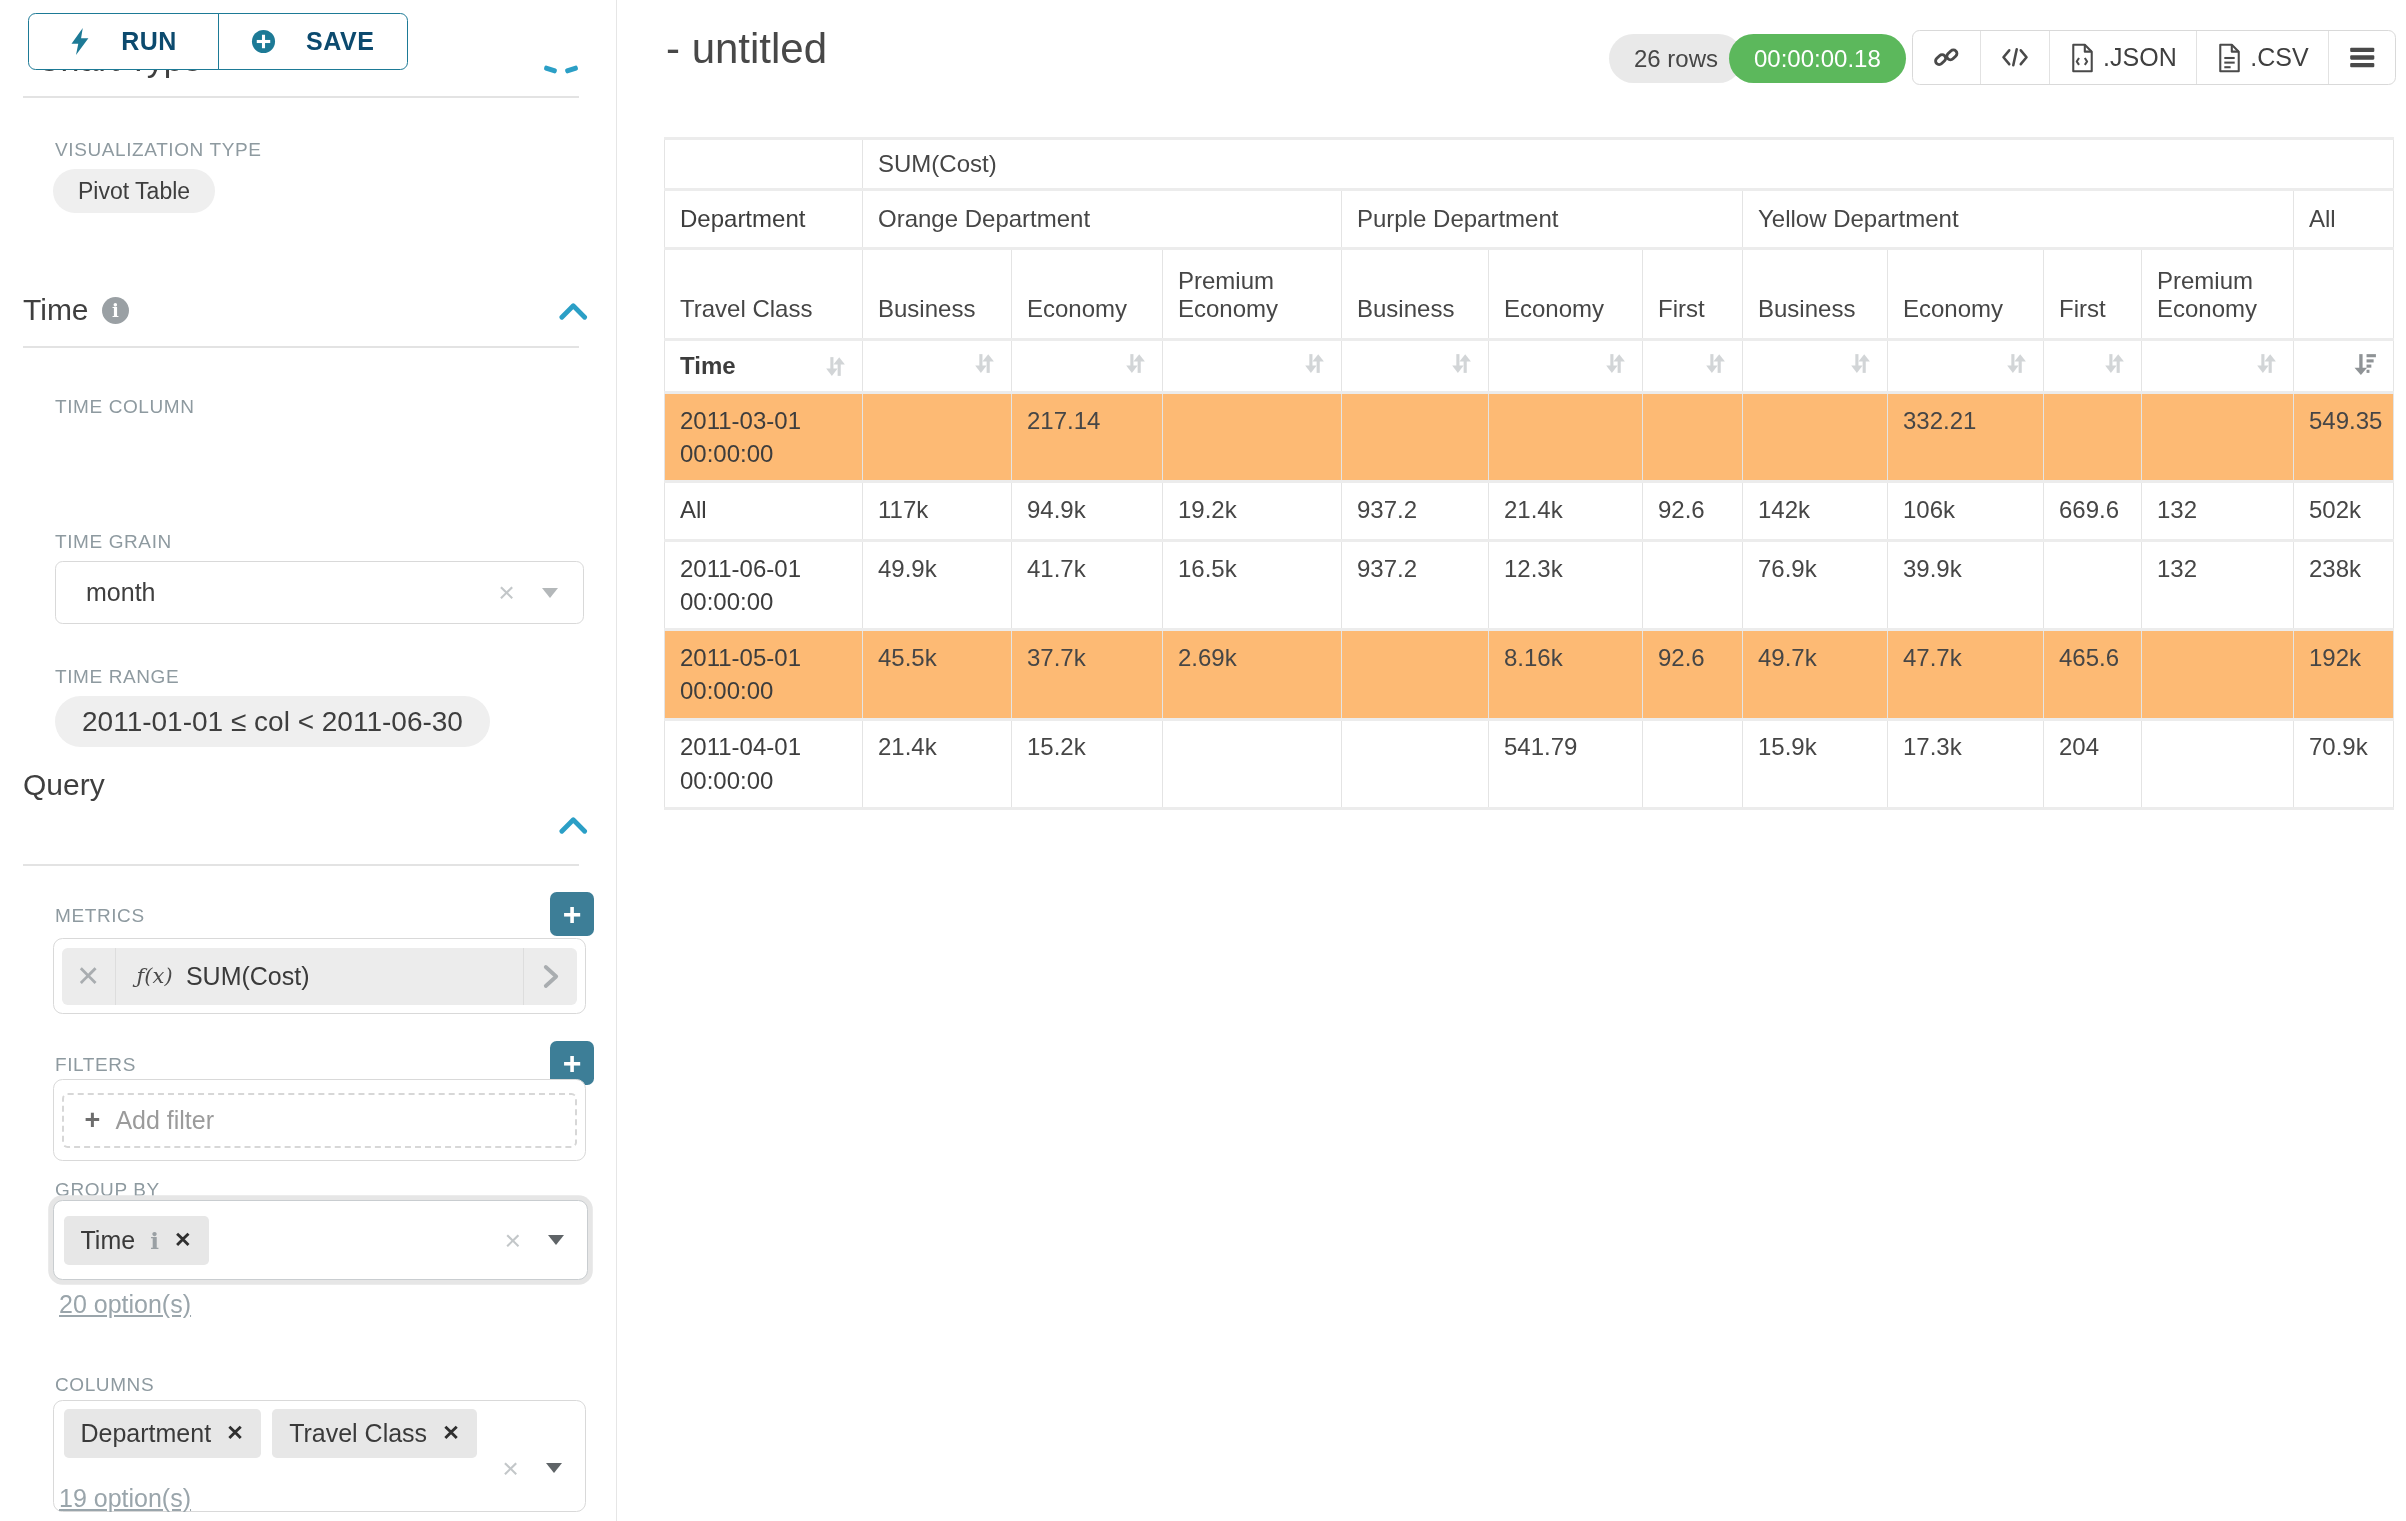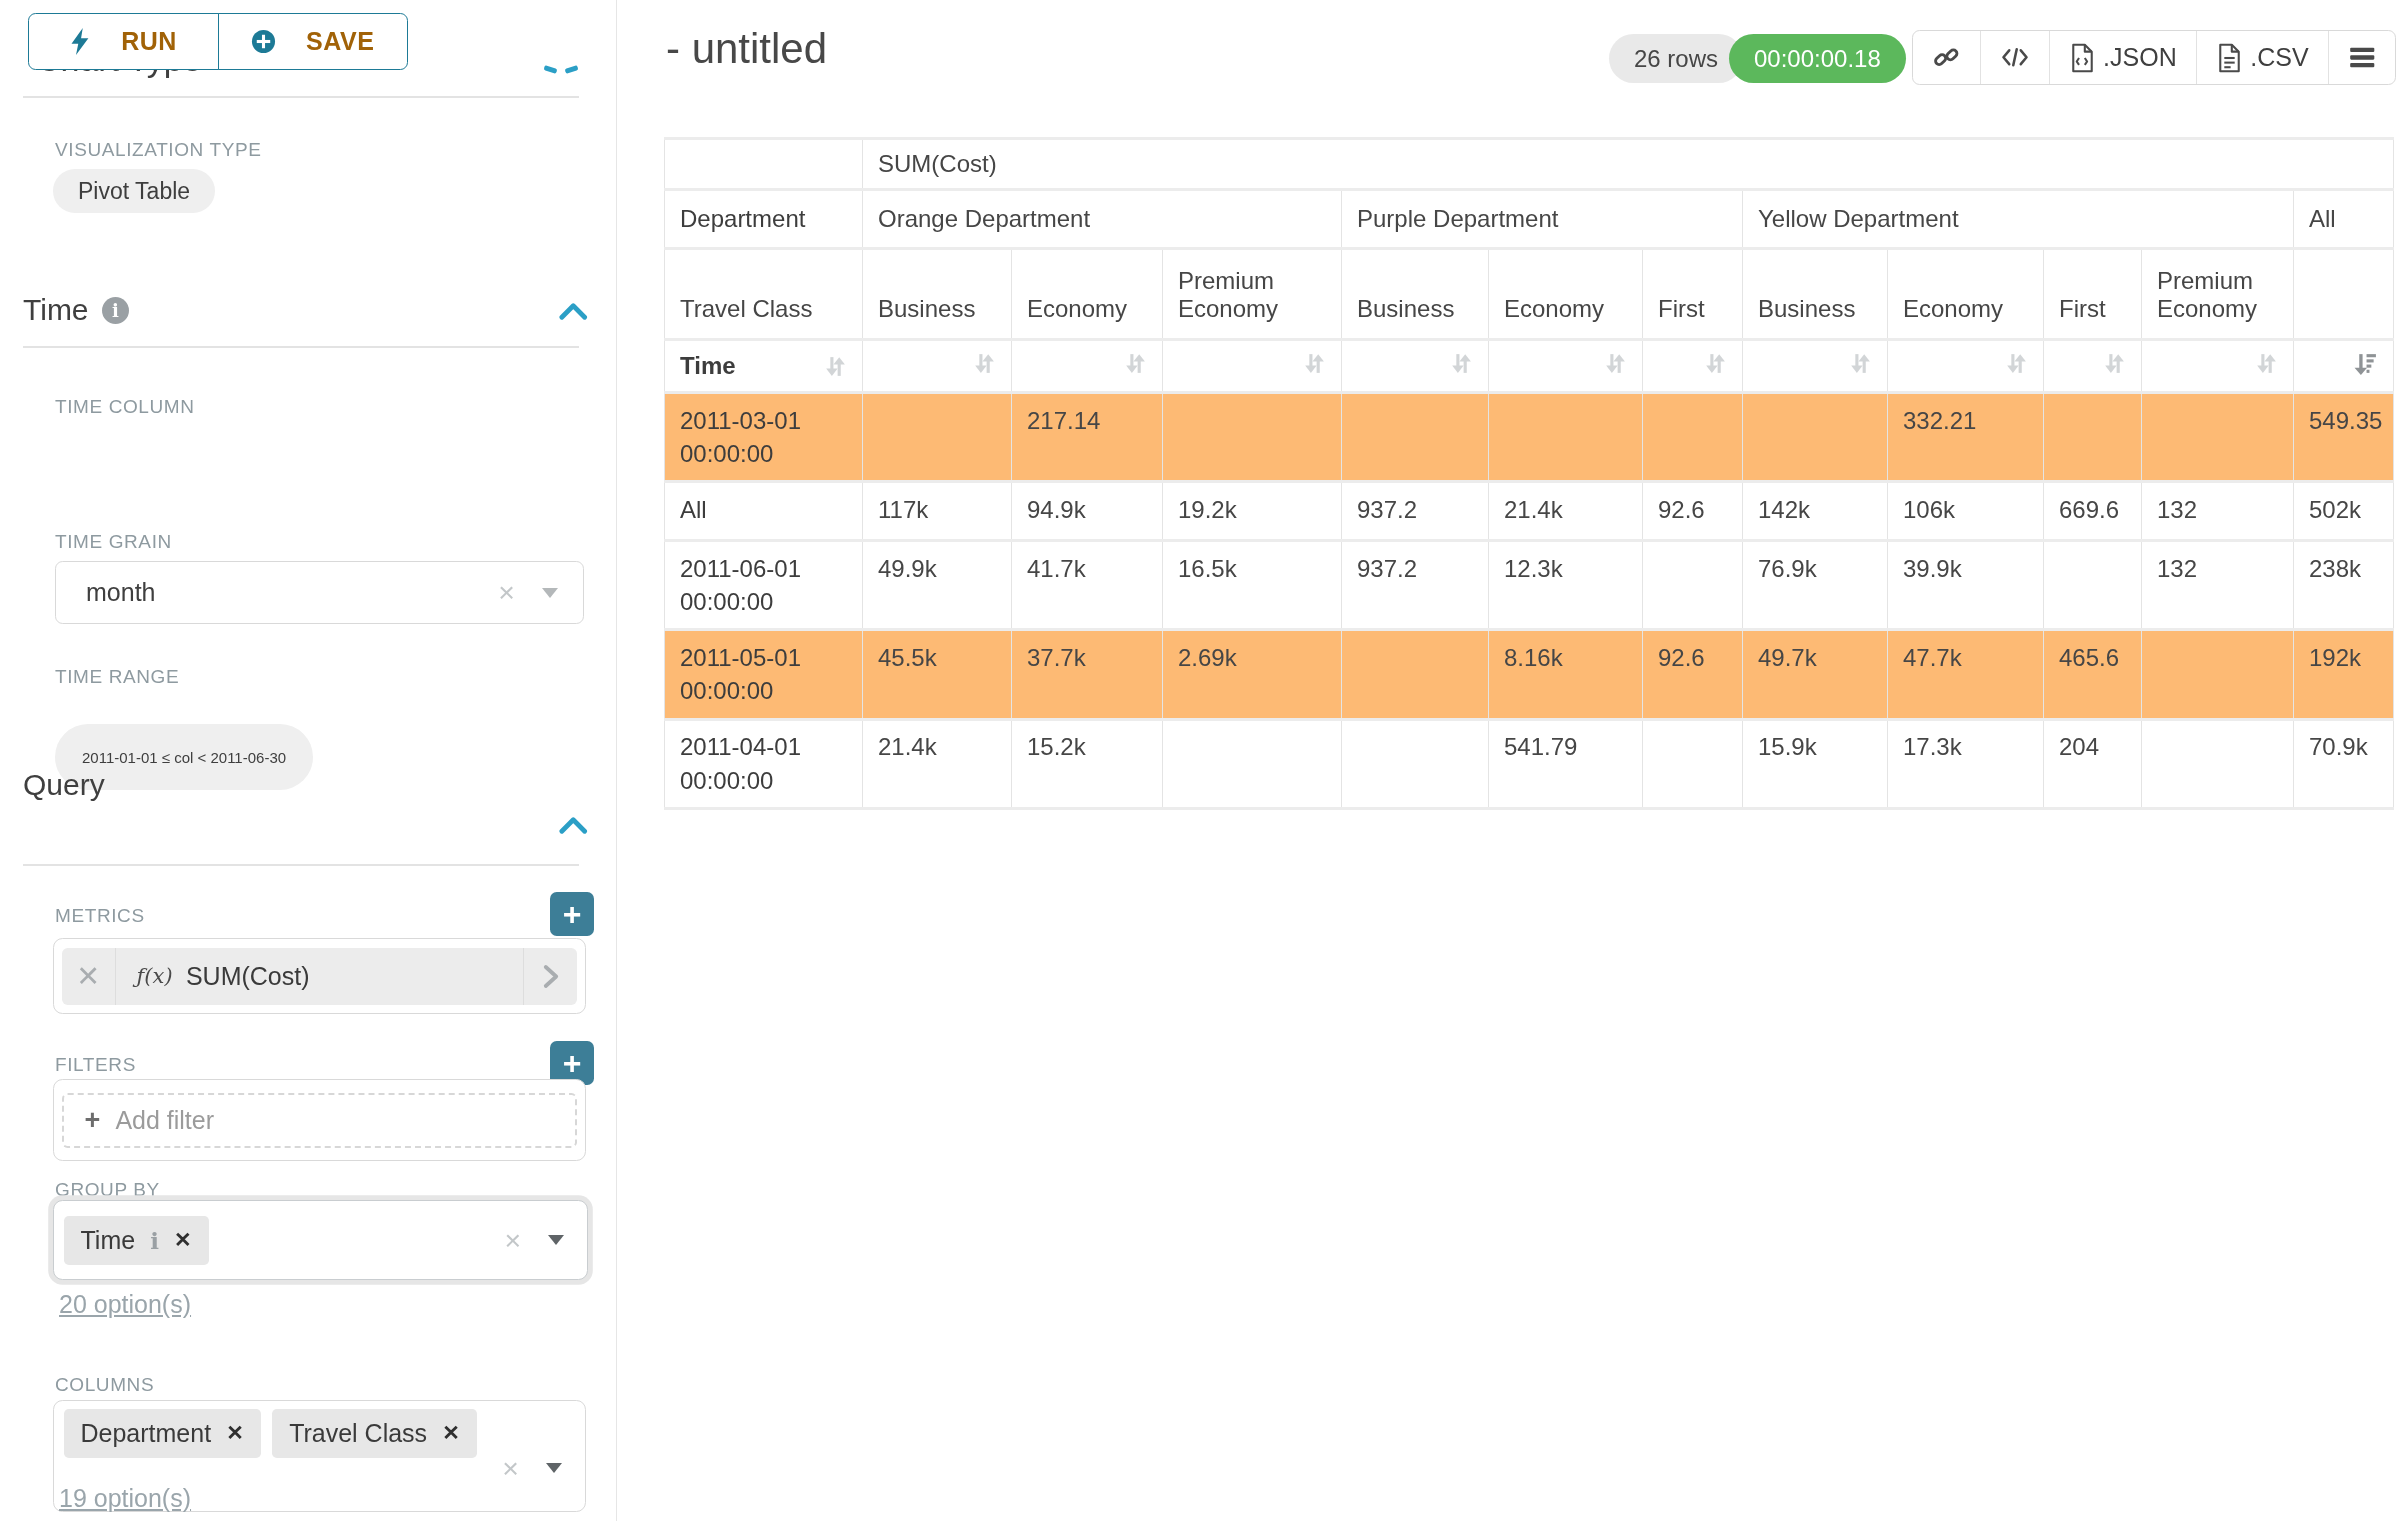--- a/index.html
+++ b/index.html
@@ -6,39 +6,39 @@
   body{
     width:2406px;height:1522px;position:relative;overflow:hidden;
     background:#fff;font-family:"Liberation Sans",sans-serif;color:#454545;
     -webkit-font-smoothing:antialiased;
   }
   
   .sidebar{position:absolute;left:0;top:0;width:616px;height:1522px;background:#fff;border-right:1.9px solid #e6e6e6;}
   .clipped-heading{position:absolute;left:36px;top:40px;font-size:34px;color:#3f3f3f;z-index:1;}
   .btn-group{position:absolute;left:27.6px;top:13.3px;display:flex;z-index:2;}
   .tb-btn{height:57px;display:flex;align-items:center;justify-content:center;gap:30px;
-    background:#fff;border:1.9px solid #1d7a96;color:#a16207;font-size:25px;font-weight:bold;letter-spacing:0.5px;box-sizing:border-box;}
+    background:#fff;border:1.9px solid #1d7a96;color:#0c4a6e;font-size:25px;font-weight:bold;letter-spacing:0.5px;box-sizing:border-box;}
   .tb-btn.run{width:192px;border-radius:7.6px 0 0 7.6px;}
   .tb-btn.save{width:190px;border-radius:0 7.6px 7.6px 0;margin-left:-1.9px;}
   .chev-dash{position:absolute;width:13.3px;height:4.8px;background:#2b9fc6;border-radius:1.9px;z-index:0;}
   .divider{position:absolute;left:23px;width:556px;height:1.9px;background:#e3e3e3;}
   .sec-label{position:absolute;left:55px;font-size:19px;letter-spacing:0.6px;color:#8e9aa0;}
   .pill{display:inline-flex;align-items:center;background:#efefef;border-radius:950px;color:#3e3e3e;}
   .viz-pill{position:absolute;left:53px;top:169px;height:44px;padding:0 25px;font-size:23px;}
   .section-head{position:absolute;left:23px;display:flex;align-items:center;gap:13.3px;font-size:30px;color:#3f3f3f;}
   .info-circle{width:27px;height:27px;border-radius:50%;background:#9aa0a4;color:#fff;display:inline-flex;align-items:center;justify-content:center;
     font-family:"DejaVu Serif",serif;font-weight:bold;font-size:18px;}
   .sec-chevron{position:absolute;left:559px;width:28.5px;height:19px;}
   .select-box{position:absolute;left:55px;width:529px;height:63px;border:1.9px solid #d9d9d9;border-radius:7.6px;box-sizing:border-box;
     display:flex;align-items:center;background:#fff;font-size:25px;color:#3f3f3f;}
   .select-box .val{margin-left:30px;flex:1;}
   .caret{width:0;height:0;border-left:8.6px solid transparent;border-right:8.6px solid transparent;border-top:10.5px solid #b4b8ba;margin-right:25px;}
   .caret.dark{border-top-color:#5f6467;}
   .clear-x{color:#c3c7c9;font-size:28.5px;margin-right:27px;line-height:1;}
-  .range-pill{position:absolute;left:55px;top:724px;height:66px;padding:0 27px;font-size:15px;}
+  .range-pill{position:absolute;left:55px;top:696px;height:51px;padding:0 27px;font-size:28px;}
   .plus-btn{position:absolute;left:550px;width:44px;height:44px;background:#3d7e97;border-radius:6.7px;color:#fff;
     display:flex;align-items:center;justify-content:center;font-size:32px;font-weight:bold;line-height:1;}
   .metric-outer{position:absolute;left:53px;top:938px;width:533px;height:76px;border:1.9px solid #d9d9d9;border-radius:9.5px;box-sizing:border-box;background:#fff;display:flex;align-items:center;padding:0 7.6px;}
   .metric-pill{flex:1;height:57px;background:#ececec;border-radius:5.7px;display:flex;align-items:center;overflow:hidden;}
   .metric-x{width:53px;display:flex;align-items:center;justify-content:center;color:#a9adb0;font-size:28.5px;border-right:1.9px solid #dddddd;align-self:stretch;}
   .metric-body{flex:1;display:flex;align-items:center;gap:13.3px;padding-left:21px;font-size:25px;color:#3a3a3a;}
   .fx{font-family:"DejaVu Serif",serif;font-style:italic;font-size:21px;color:#4a4a4a;}
   .metric-chev{width:53px;align-self:stretch;display:flex;align-items:center;justify-content:center;border-left:1.9px solid #dddddd;}
   .addfilter-outer{position:absolute;left:53px;top:1079px;width:533px;height:82px;border:1.9px solid #d9d9d9;border-radius:9.5px;box-sizing:border-box;background:#fff;display:flex;align-items:center;padding:0 7.6px;}
   .addfilter-inner{flex:1;height:55px;border:2.9px dashed #d7d7d7;border-radius:5.7px;display:flex;align-items:center;gap:15px;padding-left:21px;color:#9b9b9b;font-size:25px;box-sizing:border-box;}

